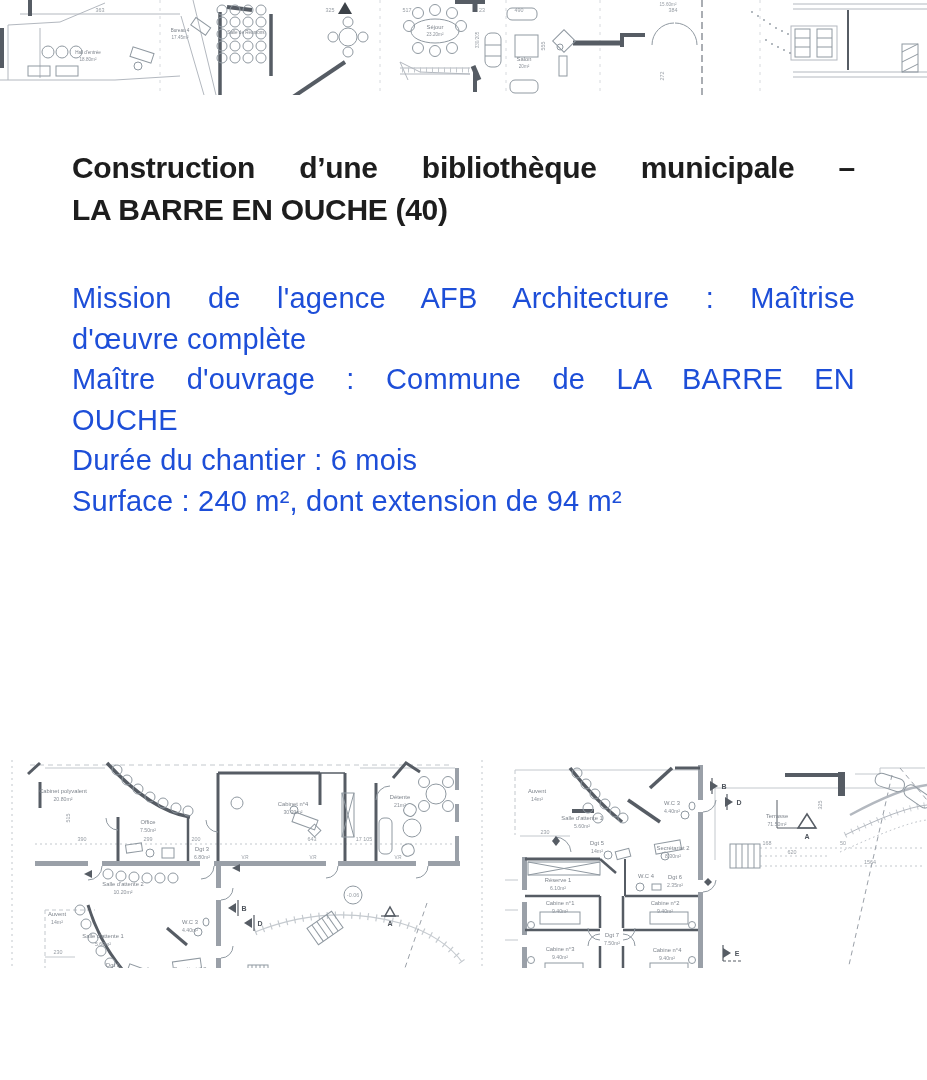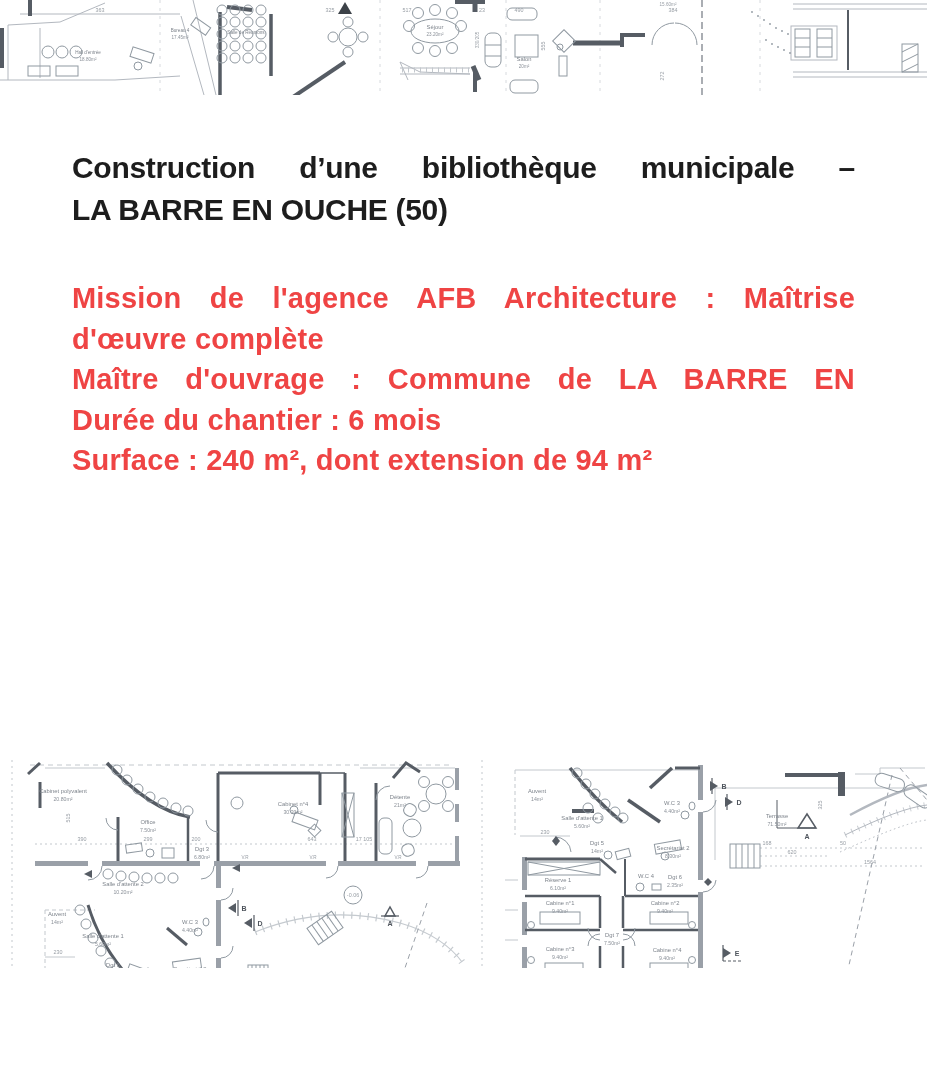--- a/index.html
+++ b/index.html
@@ -2,22 +2,22 @@
 <html><head>
 <meta charset="utf-8">
 <style>
   html,body{margin:0;padding:0;background:#fff;}
   .page{position:relative;width:927px;height:968px;background:#ffffff;overflow:hidden;
         font-family:"Liberation Sans",sans-serif;}
   .banner{position:absolute;left:0;top:0;}
   .title-block{position:absolute;left:72px;top:147px;width:783px;color:#1d1d1d;
         font-weight:700;font-size:30px;line-height:42px;letter-spacing:-0.3px;}
   .jline{text-align:justify;text-align-last:justify;}
-  .details{position:absolute;left:72px;top:278px;width:783px;color:#ef4444;
-        font-size:29px;line-height:40.5px;font-weight:700;letter-spacing:0.2px;}
+  .details{position:absolute;left:72px;top:278px;width:783px;color:#1d4ed8;
+        font-size:29px;line-height:40.5px;font-weight:400;letter-spacing:0.2px;}
   .details p{margin:0;}
   .plan{position:absolute;top:760px;}
   .plan-left{left:0;}
   .plan-right{left:460px;}
   svg text{font-family:"Liberation Sans",sans-serif;}
   .lbl{font-size:5.8px;fill:#7e848c;text-anchor:middle;}
   .ar{font-size:5.2px;fill:#8b9199;text-anchor:middle;}
   .dim{font-size:5.4px;fill:#989ea5;text-anchor:middle;}
   .tiny{font-size:4.6px;}
   .mk{font-size:7px;fill:#4e545c;font-weight:700;text-anchor:middle;}
@@ -168,27 +168,28 @@
     <text class="ar tiny" x="180" y="39">17.45m²</text>
     <text class="lbl tiny" x="246" y="34">Salle de Réunions</text>
     <text class="lbl" x="435" y="29">Séjour</text>
     <text class="ar tiny" x="435" y="36">23.20m²</text>
     <text class="lbl" x="524" y="61">Salon</text>
     <text class="ar tiny" x="524" y="68">20m²</text>
   </svg>
 
   <header class="title-block">
     <div class="jline">Construction d’une bibliothèque municipale –</div>
-    <div>LA BARRE EN OUCHE (50)</div>
+    <div>LA BARRE EN OUCHE (40)</div>
   </header>
 
   <section class="details">
     <p class="jline">Mission de l'agence AFB Architecture : Maîtrise</p>
     <p>d'œuvre complète</p>
     <p class="jline">Maître d'ouvrage : Commune de LA BARRE EN</p>
+    <p>OUCHE</p>
     <p>Durée du chantier : 6 mois</p>
     <p>Surface : 240 m², dont extension de 94 m²</p>
   </section>
 
   <svg class="plan plan-left" width="465" height="320" viewBox="0 0 465 320">
     <g stroke="#c3c8cd" fill="none" stroke-width="1">
       <line x1="30" y1="5" x2="450" y2="5" stroke-dasharray="5 4"></line>
       <line x1="12" y1="0" x2="12" y2="320" stroke-dasharray="2 4"></line>
       <line x1="35" y1="84" x2="458" y2="84" stroke-dasharray="2 3"></line>
       <line x1="45" y1="150" x2="45" y2="218" stroke-dasharray="4 3"></line>

